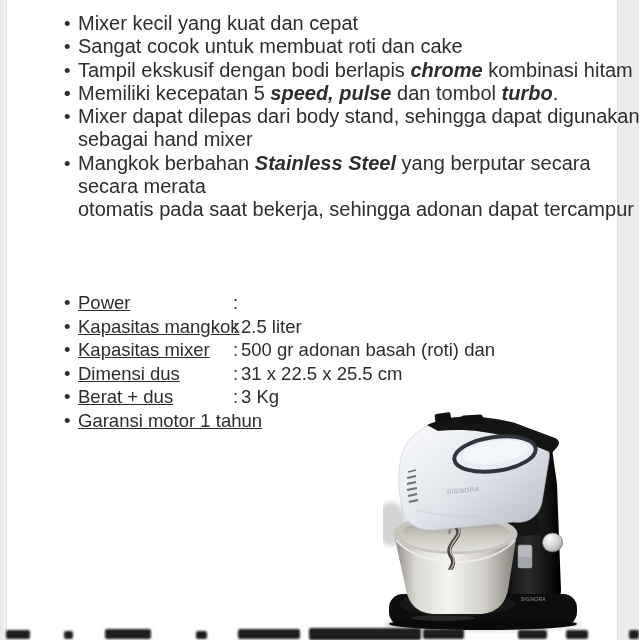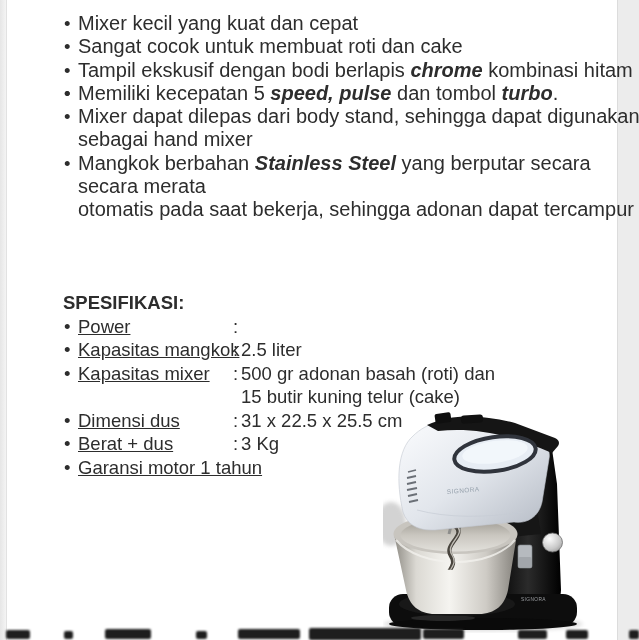--- a/index.html
+++ b/index.html
@@ -61,33 +61,32 @@
   </li>
   <li>
     <span class="mk">•</span>
     <div class="ln"><span>Mangkok berbahan </span><span class="em">Stainless Steel</span><span> yang berputar secara</span></div>
     <div class="ln"><span>secara merata</span></div>
     <div class="ln"><span>otomatis pada saat bekerja, sehingga adonan dapat tercampur</span></div>
   </li>
 </ul>
 
 <div class="specs">
-  <div class="specs-title">SPESIFIKASI:</div>
 
   <div class="srow">
     <span class="mk">•</span>
     <span class="slabel">Power</span><span class="ssep">:</span>
   </div>
   <div class="srow">
     <span class="mk">•</span>
     <span class="slabel">Kapasitas mangkok</span><span class="ssep">:</span><div class="svals"><div>2.5 liter</div></div>
   </div>
   <div class="srow">
     <span class="mk">•</span>
-    <span class="slabel">Kapasitas mixer</span><span class="ssep">:</span><div class="svals"><div>500 gr adonan basah (roti) dan</div><div>15 butir kuning telur (cake)</div></div>
+    <span class="slabel">Kapasitas mixer</span><span class="ssep">:</span><div class="svals"><div>500 gr adonan basah (roti) dan</div></div>
   </div>
   <div class="srow">
     <span class="mk">•</span>
     <span class="slabel">Dimensi dus</span><span class="ssep">:</span><div class="svals"><div>31 x 22.5 x 25.5 cm</div></div>
   </div>
   <div class="srow">
     <span class="mk">•</span>
     <span class="slabel">Berat + dus</span><span class="ssep">:</span><div class="svals"><div>3 Kg</div></div>
   </div>
   <div class="srow">

